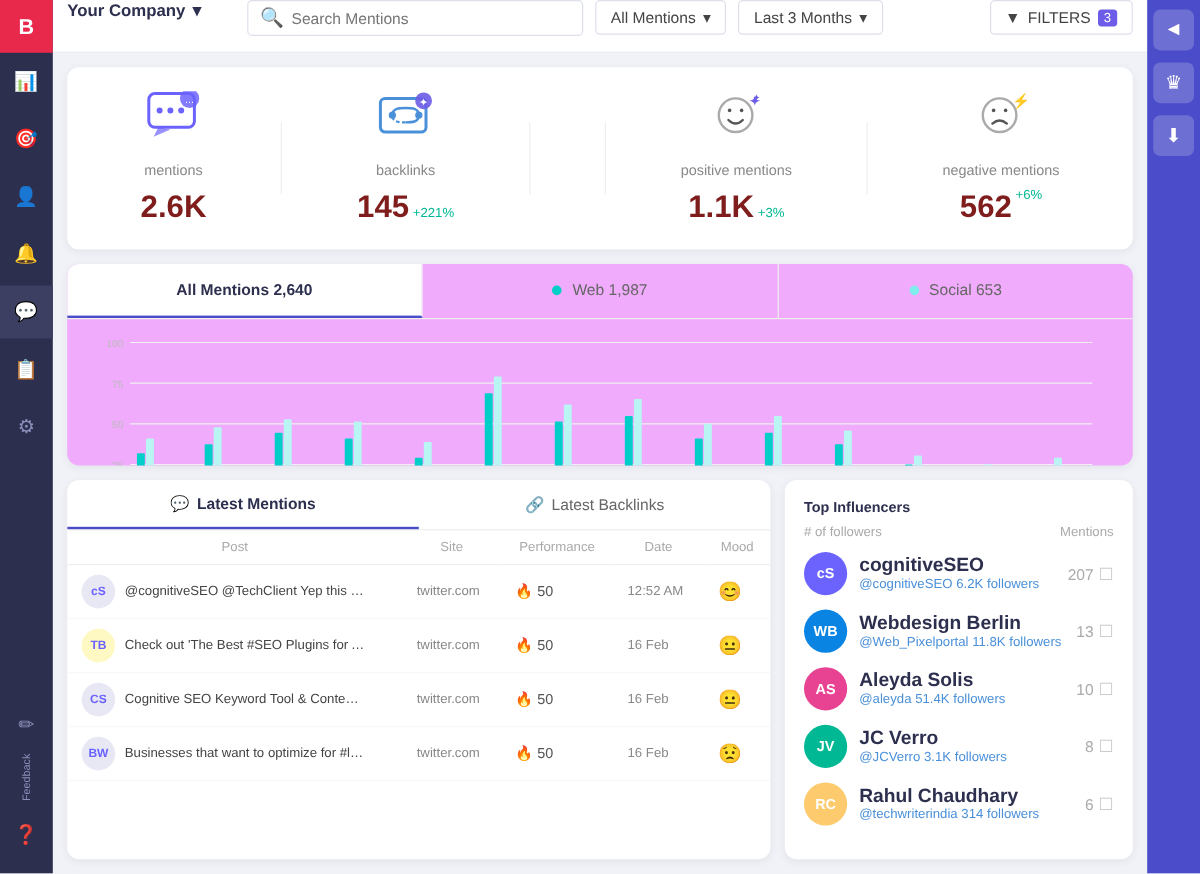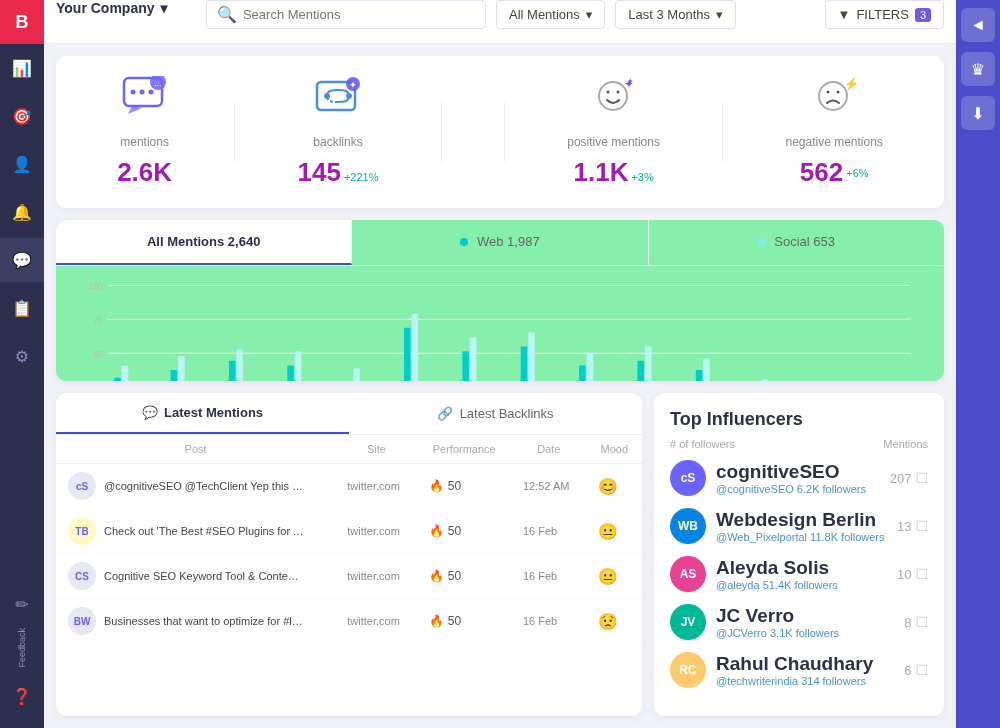--- a/index.html
+++ b/index.html
@@ -182,29 +182,29 @@
       box-shadow: 0 2px 8px rgba(0,0,0,0.06);
     }
     .stat-item {
       display: flex;
       flex-direction: column;
       align-items: center;
       gap: 8px;
     }
     .stat-icon { font-size: 36px; }
     .stat-label { font-size: 12px; color: #888; }
-    .stat-value { font-size: 26px; font-weight: 700; color: #a21caf; }
+    .stat-value { font-size: 26px; font-weight: 700; color: #7f1d1d; }
     .stat-delta { font-size: 11px; }
     .delta-pos { color: #00b894; }
     .delta-neg { color: #e74c3c; }
     .stat-divider { width: 1px; height: 60px; background: #eee; }
 
     
     .chart-card {
-      background: #86efac;
+      background: #f0abfc;
       border-radius: 10px;
       box-shadow: 0 2px 8px rgba(0,0,0,0.06);
       overflow: hidden;
     }
     .chart-tabs {
       display: flex;
       border-bottom: 1px solid #eee;
     }
     .chart-tab {
       flex: 1;
@@ -300,21 +300,21 @@
     .influencers-card {
       background: white;
       border-radius: 10px;
       box-shadow: 0 2px 8px rgba(0,0,0,0.06);
       width: 290px;
       flex-shrink: 0;
       padding: 16px;
       overflow: hidden;
     }
     .influencers-header {
-      font-size: 18px;
+      font-size: 12px;
       font-weight: 600;
       color: #2d2f4e;
       margin-bottom: 8px;
     }
     .influencers-subheader {
       display: flex;
       justify-content: space-between;
       font-size: 11px;
       color: #aaa;
       margin-bottom: 10px;
@@ -332,21 +332,21 @@
       background: #c8d0e0;
       flex-shrink: 0;
       display: flex;
       align-items: center;
       justify-content: center;
       font-size: 12px;
       font-weight: bold;
       color: #555;
     }
     .influencer-info { flex: 1; }
-    .influencer-name { font-size: 19px; font-weight: 600; color: #2d2f4e; }
+    .influencer-name { font-size: 16px; font-weight: 600; color: #2d2f4e; }
     .influencer-handle { font-size: 11px; color: #4a90d9; }
     .influencer-count {
       font-size: 13px;
       color: #aaa;
       display: flex;
       align-items: center;
       gap: 4px;
     }
 
     
@@ -473,21 +473,21 @@
         <div class="stat-icon">
           <svg width="50" height="42" viewBox="0 0 50 42">
             <circle cx="24" cy="20" r="14" fill="none" stroke="#aaa" stroke-width="2"></circle>
             <circle cx="19" cy="16" r="1.5" fill="#555"></circle>
             <circle cx="29" cy="16" r="1.5" fill="#555"></circle>
             <path d="M18 27 Q24 22 30 27" stroke="#555" stroke-width="2" fill="none" stroke-linecap="round"></path>
             <text x="35" y="12" font-size="12" fill="#6c5ce7">⚡</text>
           </svg>
         </div>
         <span class="stat-label">negative mentions</span>
-        <div style="display:flex;align-items:center;gap:3px">
+        <div style="display:flex;align-items:flex-start;gap:3px">
           <span class="stat-value">562</span>
           <span class="stat-delta delta-pos">+6%</span>
         </div>
       </div>
 
     </div>
 
     <div class="chart-card">
       <div class="chart-tabs">
         <div class="chart-tab active">

